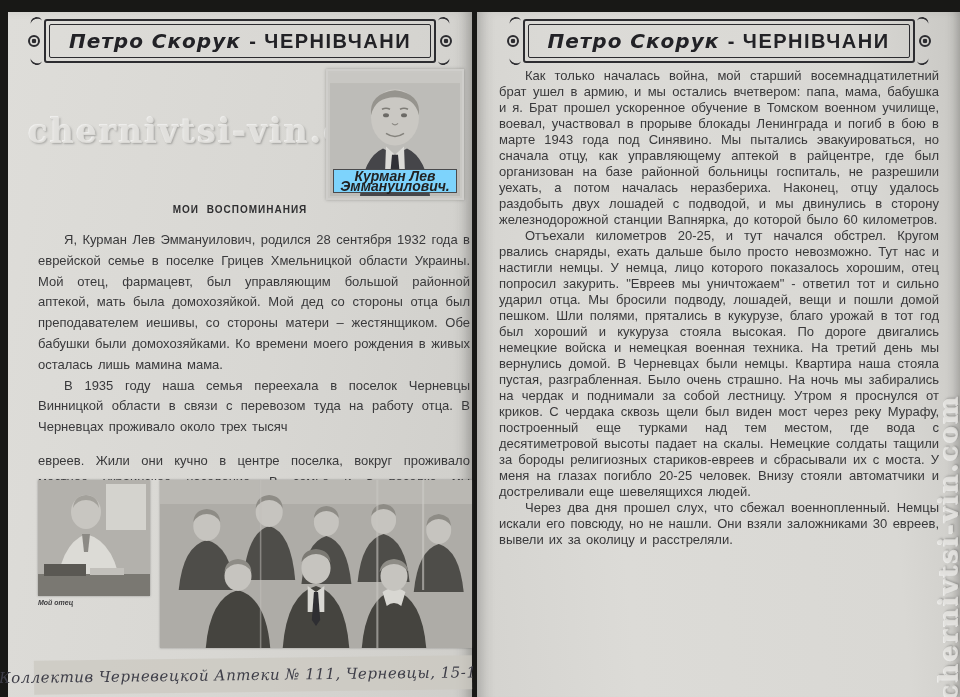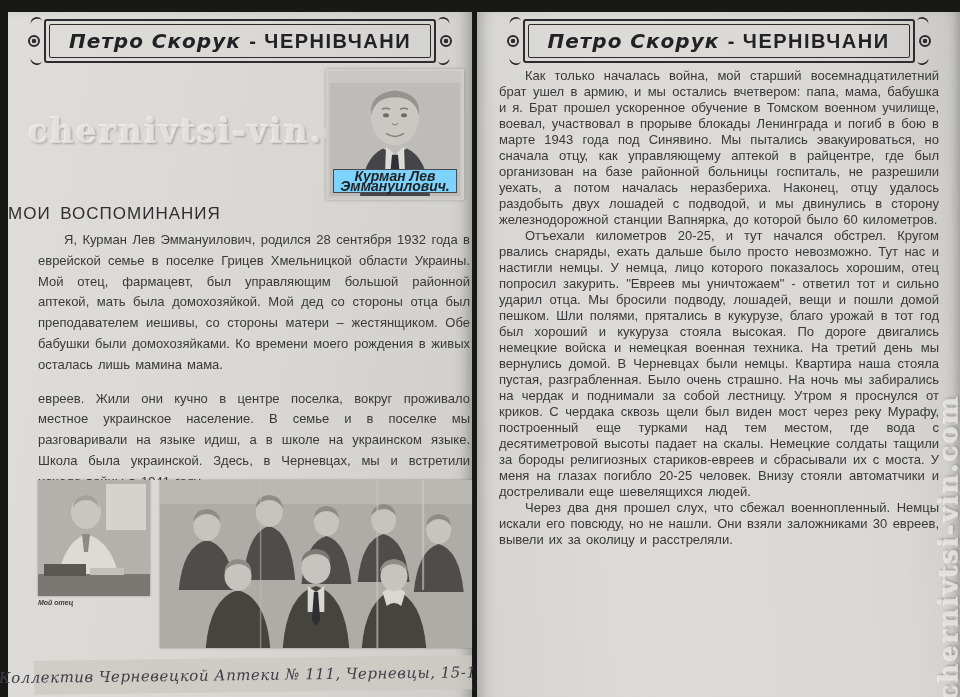--- a/index.html
+++ b/index.html
@@ -72,21 +72,21 @@
   .portrait svg { display:block; width:100%; height:100%; }
   .portrait-caption {
     position:absolute; left:5px; right:5px; bottom:5px;
     background:#7dd3fc; border:1px solid #4a4a4c;
     font-size:14px; font-weight:bold; font-style:italic;
     text-align:center; color:#222; padding:1px 0; line-height:10px;
   }
 
   .section-title {
     position:absolute; top:192px; left:0; width:100%;
-    text-align:left; font-weight:normal; font-size:17px;
+    text-align:center; font-weight:bold; font-size:10px;
     letter-spacing:1px; color:#2f2f31; word-spacing:4px;
   }
 
   .body-text { color:#39393b; font-size:13px; text-align:justify; word-spacing:1.5px; }
   .tb-left  { position:absolute; top:218px; left:30px; width:432px; line-height:20.8px; height:250px; overflow:hidden; }
   .tb-left p { text-indent:26px; }
   .tb-left p.no-indent { text-indent:0; margin-top:13px; }
 
   .photo-row { position:absolute; top:468px; left:30px; width:434px; display:flex; gap:10px; align-items:flex-start; }
   .photo-father { width:112px; }
@@ -152,20 +152,21 @@
       <path d="M62,50 Q65,53 68,50" stroke="#8a8882" stroke-width="1.2" fill="none"></path>
       <path d="M56,60 Q65,66 74,60" stroke="#84827c" stroke-width="1.5" fill="none"></path>
     </svg>
     <div class="portrait-caption">Курман Лев Эммануилович.</div>
   </div>
 
   <div class="section-title">МОИ ВОСПОМИНАНИЯ</div>
 
   <div class="body-text tb-left">
     <p>Я, Курман Лев Эммануилович, родился 28 сентября 1932 года в еврейской семье в поселке Грицев Хмельницкой области Украины. Мой отец, фармацевт, был управляющим  большой районной аптекой, мать была домохозяйкой.  Мой дед со стороны отца был преподавателем иешивы, со стороны матери – жестянщиком. Обе бабушки были домохозяйками. Ко времени моего рождения в живых осталась лишь мамина мама.</p>
+    <p>В 1935 году наша семья переехала в поселок Черневцы Винницкой области в связи с перевозом туда на работу отца. В Черневцах проживало около трех тысяч</p>
     <p class="no-indent">евреев. Жили они кучно в  центре поселка, вокруг проживало местное украинское население.  В семье и в поселке мы разговаривали на языке идиш, а в школе на украинском языке.  Школа была украинской. Здесь,  в Черневцах, мы и встретили начало войны в  1941 году.</p>
   </div>
 
   <div class="photo-row">
     <div class="photo-father">
       <div class="img">
         <svg viewBox="0 0 112 116" preserveAspectRatio="none">
           <rect width="112" height="116" fill="#b3b1ac"></rect>
           <rect x="68" y="4" width="40" height="46" fill="#d4d3ce"></rect>
           <path d="M18,116 Q21,64 48,54 Q79,62 84,116 Z" fill="#dcdbd6"></path>

